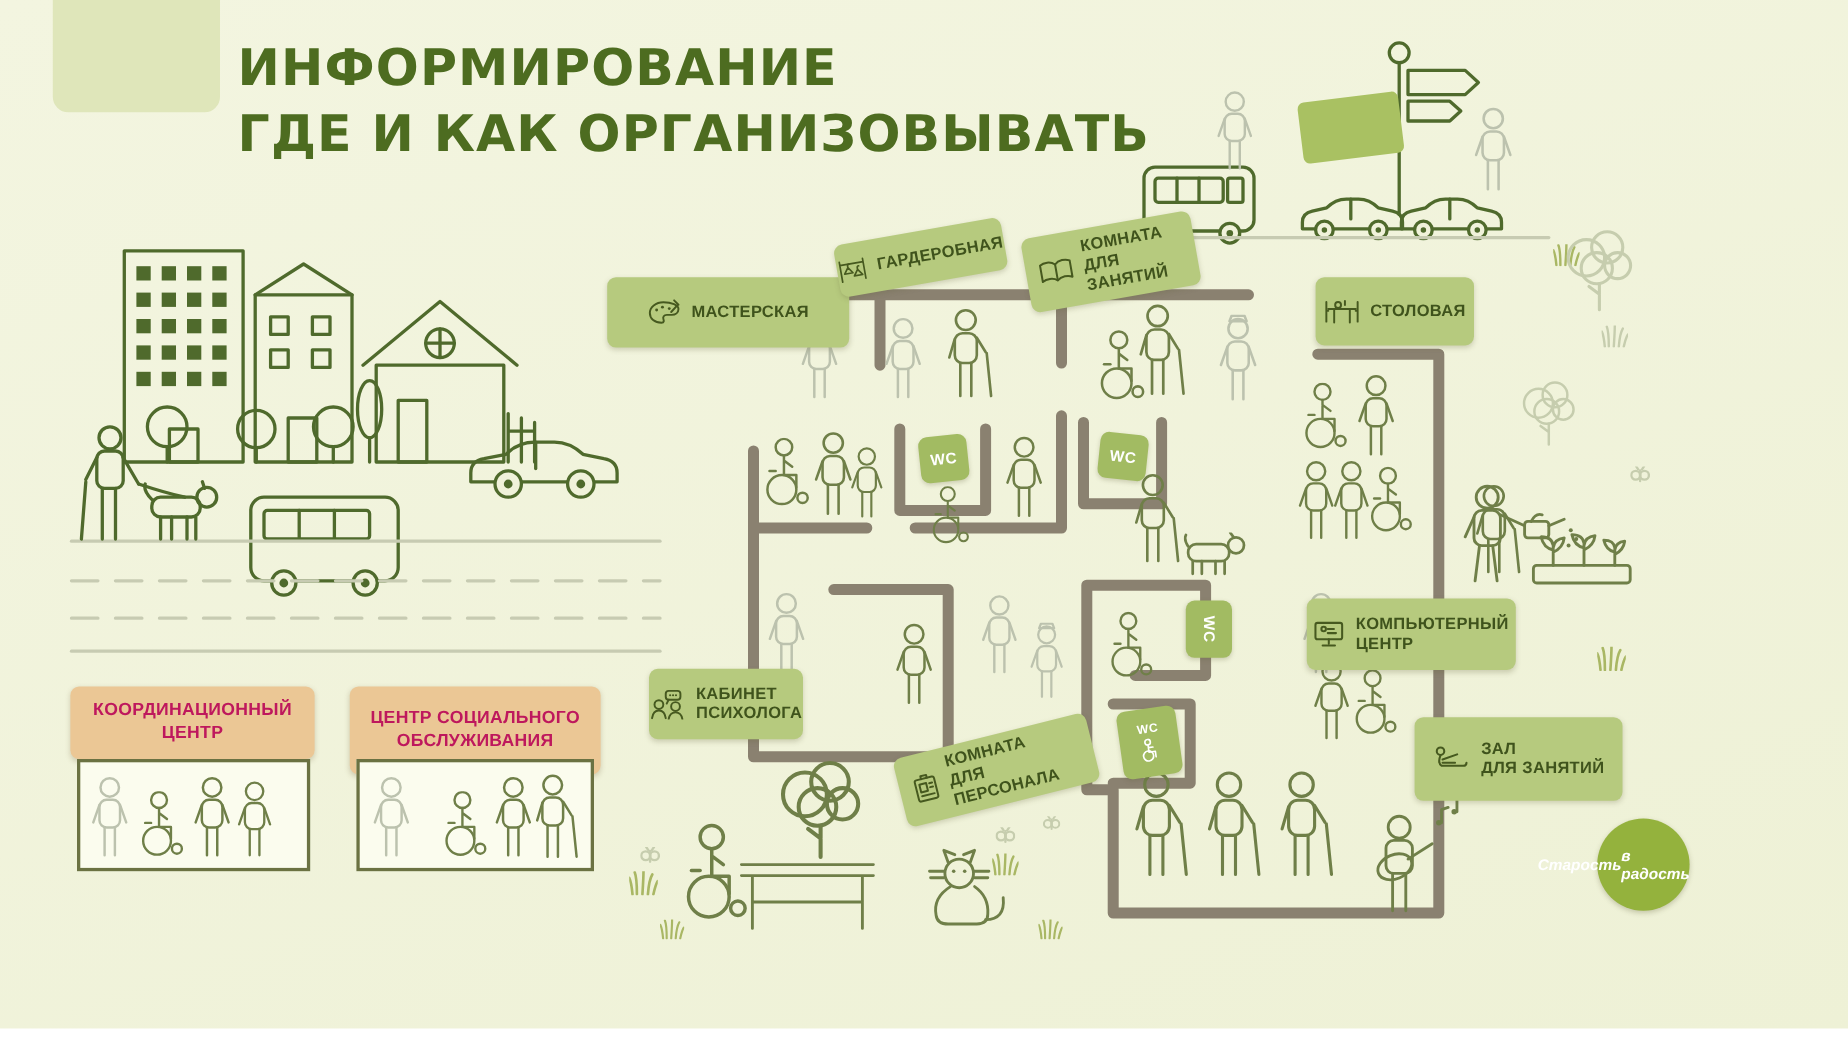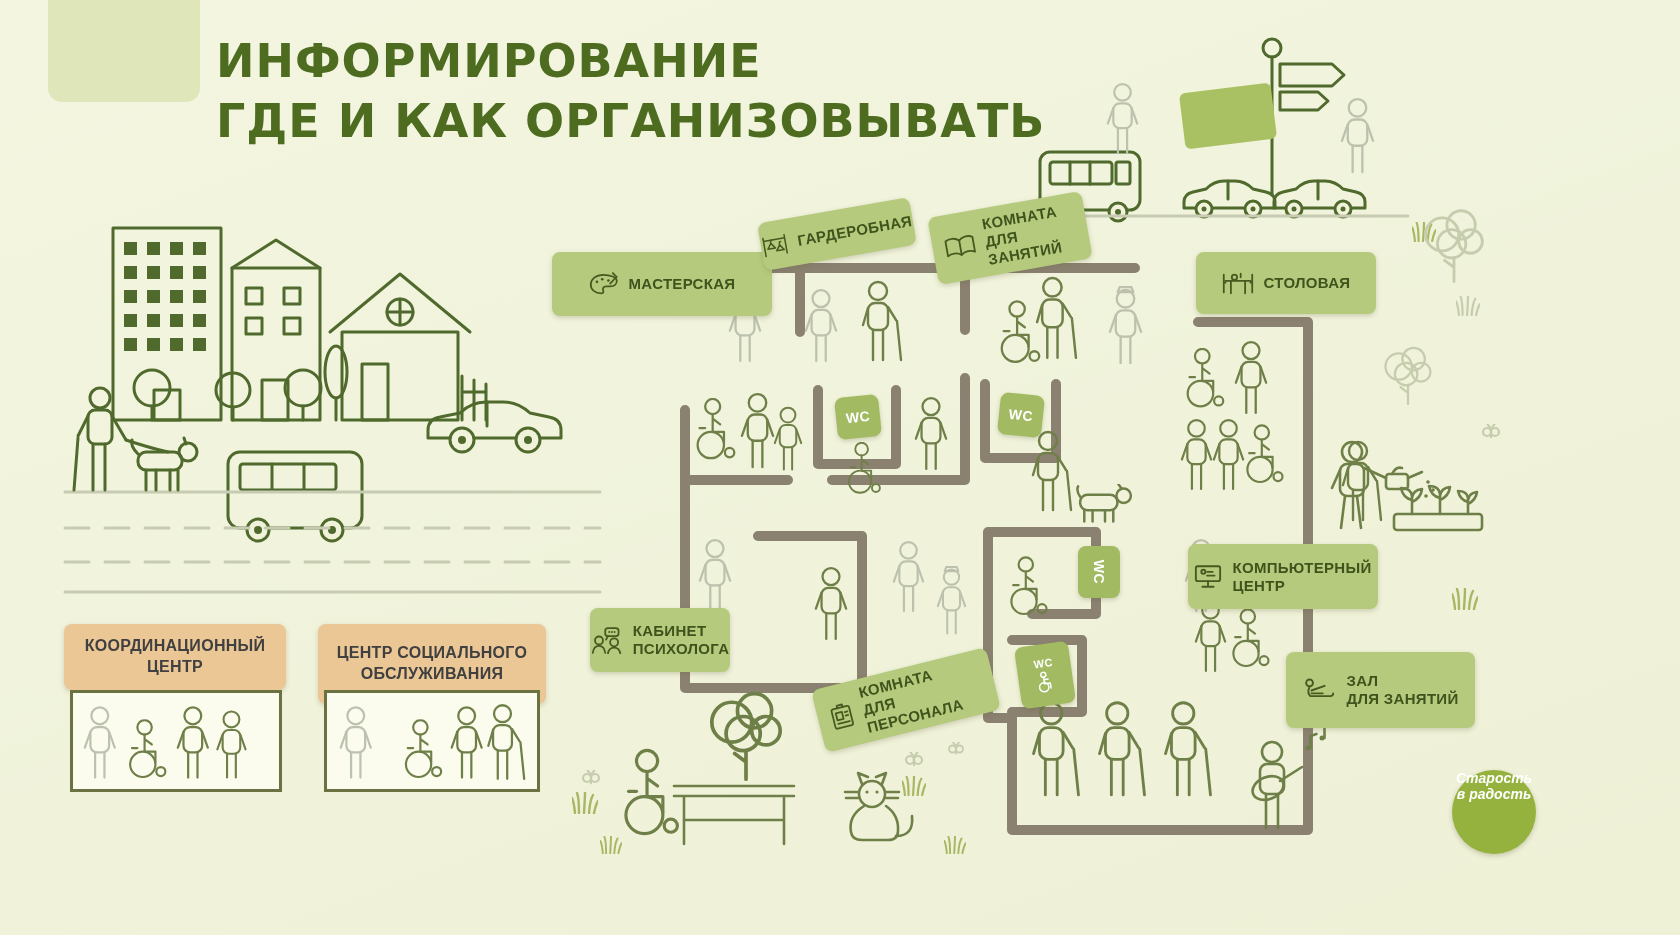--- a/index.html
+++ b/index.html
@@ -8,23 +8,23 @@
   .corner{position:absolute;left:48px;top:-16px;width:152px;height:118px;background:#dfe6ba;border-radius:14px}
   .title{position:absolute;left:216px;top:32px;font-family:"DejaVu Sans","Liberation Sans",sans-serif;font-weight:800;font-size:46px;line-height:1.3;color:#4d6c20;letter-spacing:1px}
   .scene{position:absolute;left:0;top:0}
   .badge{position:absolute;display:flex;align-items:center;justify-content:center;gap:10px;background:#b6ca7e;border-radius:8px;color:#3f531c;font-weight:700;box-shadow:0 2px 5px rgba(100,100,60,.25);padding:8px 12px}
   .badge .lines{display:flex;flex-direction:column;line-height:1.18;font-size:15px;letter-spacing:.3px}
   .badge svg{flex:none;stroke:#46591f;fill:none;stroke-width:2;stroke-linecap:round;stroke-linejoin:round}
   .dot{fill:#46591f;stroke:none}
   .wcb{position:absolute;display:flex;flex-direction:column;align-items:center;justify-content:center;background:#a2bb62;border-radius:8px;color:#fff;font-weight:700;font-size:14px;box-shadow:0 2px 4px rgba(100,100,60,.25);letter-spacing:.5px;gap:2px}
   .wcb svg{stroke:#fff;fill:none;stroke-width:1.8;stroke-linecap:round;stroke-linejoin:round}
   .wcb .rot{transform:rotate(90deg);display:block}
-  .center-head{position:absolute;display:flex;flex-direction:column;align-items:center;justify-content:center;background:#ebc795;border-radius:8px;color:#404040;font-weight:700;font-size:16px;line-height:1.3;letter-spacing:.3px;box-shadow:0 2px 5px rgba(120,100,60,.25)}
+  .center-head{position:absolute;display:flex;flex-direction:column;align-items:center;justify-content:center;background:#ebc795;border-radius:8px;color:#be185d;font-weight:700;font-size:16px;line-height:1.3;letter-spacing:.3px;box-shadow:0 2px 5px rgba(120,100,60,.25)}
   .people-box{position:absolute;background:#fbfcee;border:3px solid #6b7242;display:flex;align-items:flex-end;justify-content:center;padding:4px}
-  .logo{position:absolute;left:1452px;top:770px;width:84px;height:84px;border-radius:50%;background:#94b23d;color:#fff;display:flex;flex-direction:column;align-items:center;justify-content:flex-start;font-weight:700;font-size:14px;line-height:1.15;font-style:italic;box-shadow:0 2px 5px rgba(100,100,60,.3)}
+  .logo{position:absolute;left:1452px;top:744px;width:84px;height:84px;border-radius:50%;background:#94b23d;color:#fff;display:flex;flex-direction:row;align-items:center;justify-content:flex-end;font-weight:700;font-size:14px;line-height:1.15;font-style:italic;box-shadow:0 2px 5px rgba(100,100,60,.3)}
   .bottom-strip{position:absolute;left:0;bottom:0;width:100%;height:8px;background:#ffffff}
   
   .dk{stroke:#4f6a2c;fill:none;stroke-width:3;stroke-linecap:round;stroke-linejoin:round}
   .dkf{fill:#4f6a2c;stroke:none}
   .whl{fill:#f0f2da}
   .hub{fill:#4f6a2c;stroke:none}
   .rd{stroke:#c7cbb2;fill:none;stroke-width:3;stroke-linecap:round}
   .dash{stroke-dasharray:24 16}
   .wall{stroke:#8a8170;fill:none;stroke-width:10;stroke-linecap:round;stroke-linejoin:round}
   .pg{stroke:#bcc2ae;fill:none;stroke-width:2.4;stroke-linecap:round;stroke-linejoin:round}
@@ -349,21 +349,21 @@
     <svg viewBox="0 0 34 26" width="31" height="24">
       <path d="M17 6 C13 2 6 2 2 4.5 V21 c4 -2.5 11 -2.5 15 1 c4 -3.5 11 -3.5 15 -1 V4.5 C28 2 21 2 17 6 z"></path>
       <path d="M17 6 V22"></path>
     </svg>
     <div class="lines">
       <span>КОМНАТА</span>
       <span>ДЛЯ ЗАНЯТИЙ</span>
     </div>
   </div>
 
-  <div class="badge" style="left:1196px;top:252px;width:180px;height:62px">
+  <div class="badge" style="left:1196px;top:252px;width:144px;height:62px">
     <svg viewBox="0 0 36 30" width="32" height="27">
       <path d="M4 12 h28 M10 12 v14 M26 12 v14 M2 5 v20 M2 14 h2 M34 5 v20 M32 14 h2"></path>
       <circle cx="14" cy="8" r="3"></circle>
         <path d="M21 4 v4"></path>
     </svg>
     <div class="lines">
         <span>СТОЛОВАЯ</span>
       </div>
   </div>
 

